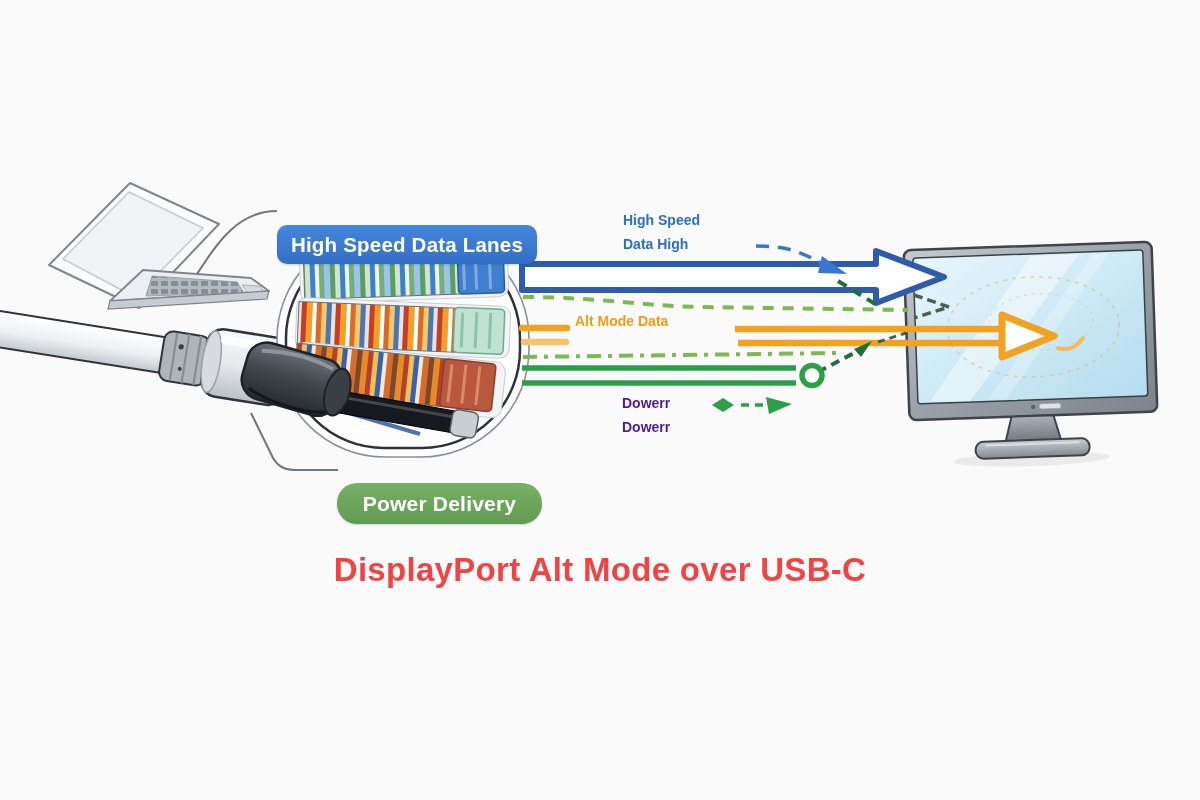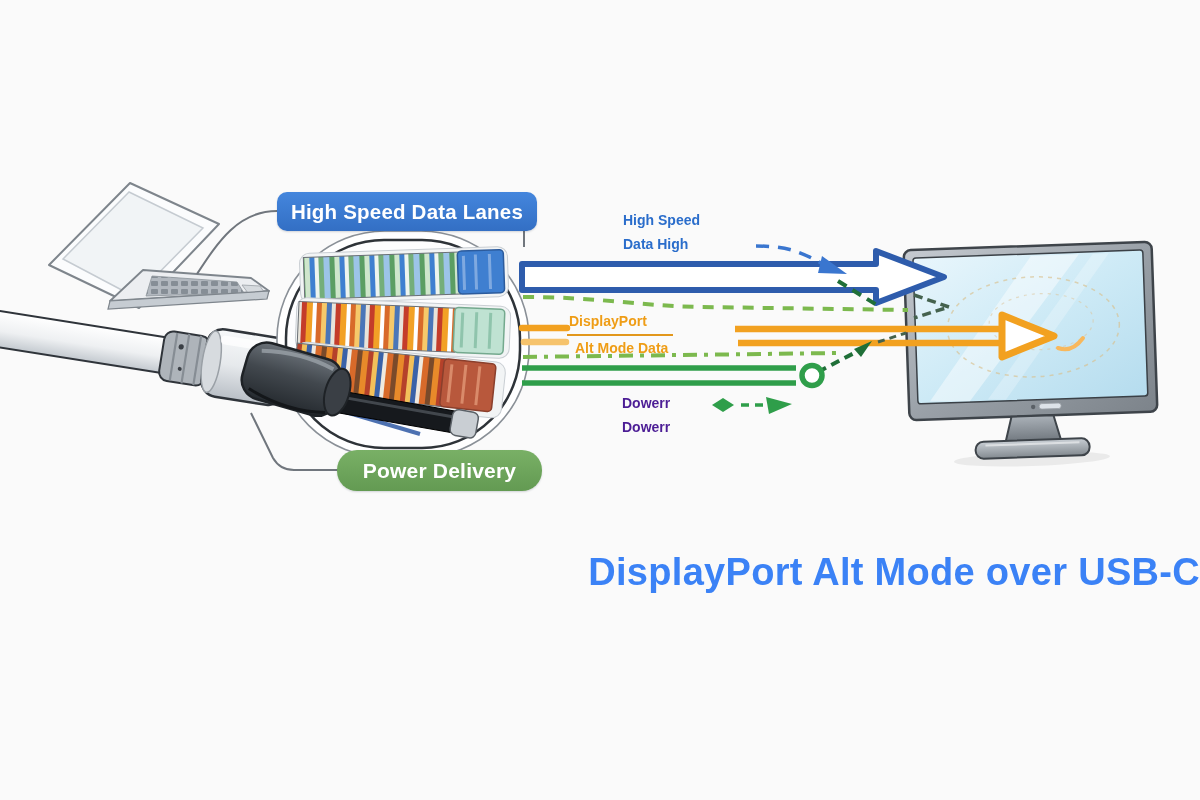--- a/index.html
+++ b/index.html
@@ -10,20 +10,21 @@
     position:relative;
   }
   #stage{position:absolute;inset:0;width:1200px;height:800px;}
   #art{position:absolute;left:0;top:0;width:1200px;height:800px;}
 
   .badge{
     position:absolute;display:flex;align-items:center;justify-content:center;
     color:#fff;font-weight:700;border-radius:10px;
     box-shadow:0 1px 2px rgba(30,40,60,.18);
     letter-spacing:.2px;
+    margin-top:33px;
   }
   #badge-high-speed{
     left:277px;top:192px;width:260px;height:39px;
     background:linear-gradient(#4486dd,#336fc4);
     font-size:20.5px;
   }
   #badge-power{
     left:337px;top:450px;width:205px;height:41px;
     background:linear-gradient(#79b066,#639a52);
     border-radius:20px;font-size:21px;
@@ -33,21 +34,21 @@
   #label-high-speed{left:623px;top:208px;color:#2a6dcb;}
   #label-displayport{left:567px;top:309px;color:#ef9d16;}
   #label-displayport .u{
     display:inline-block;border-bottom:2.5px solid #e2971c;padding:0 26px 1px 2px;
   }
   #label-displayport .l2{padding-left:8px;}
   #label-power{left:622px;top:391px;color:#4c1d95;}
 
   #diagram-title{
     position:absolute;left:0;top:551px;width:1200px;
-    text-align:right;font-size:38px;font-weight:700;color:#3b82f6;
+    text-align:center;font-size:33px;font-weight:700;color:#ef4444;
     letter-spacing:.3px;
   }
 </style>
 </head>
 <body>
 
 <div id="stage">
 
 <svg id="art" viewBox="0 0 1200 800" xmlns="http://www.w3.org/2000/svg">
   <defs>
@@ -243,21 +244,20 @@
 <div id="badge-high-speed" class="badge">High Speed Data Lanes</div>
 
 <div id="badge-power" class="badge">Power Delivery</div>
 
 <div id="label-high-speed" class="lane-label">
   <div>High Speed</div>
   <div>Data High</div>
 </div>
 
 <div id="label-displayport" class="lane-label">
-  <div><span class="u">DisplayPort</span></div>
   <div class="l2">Alt Mode Data</div>
 </div>
 
 <div id="label-power" class="lane-label">
   <div>Dowerr</div>
   <div>Dowerr</div>
 </div>
 
 <div id="diagram-title">DisplayPort Alt Mode over USB-C</div>
 

